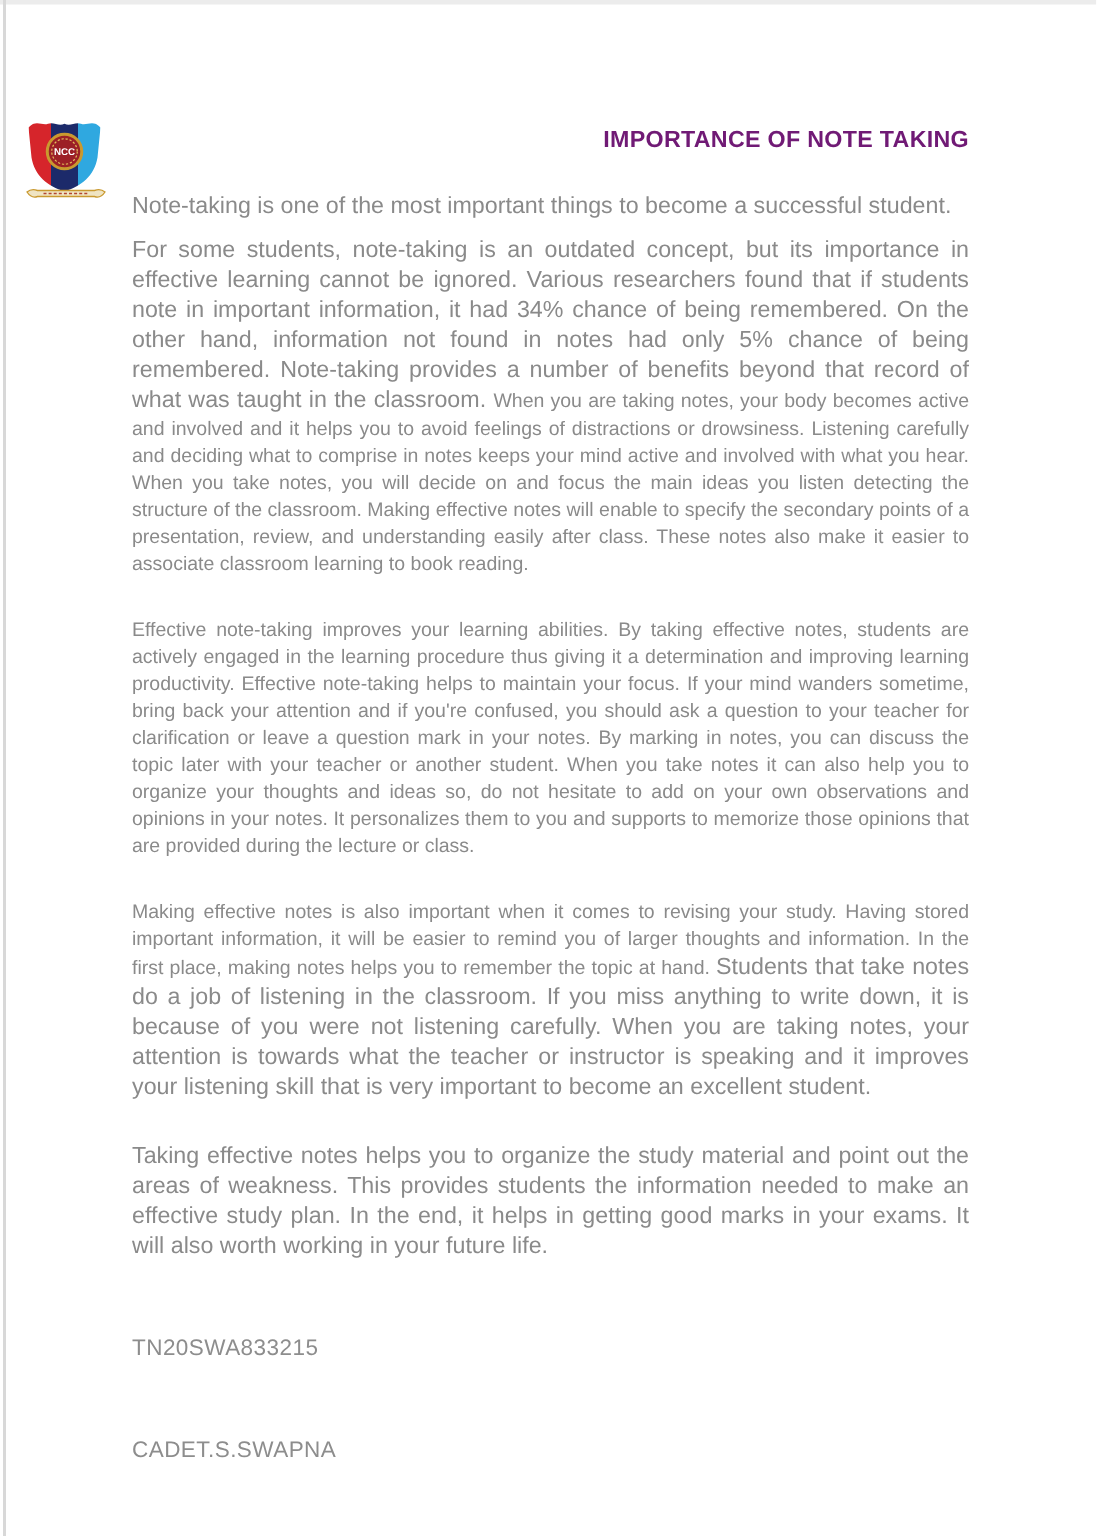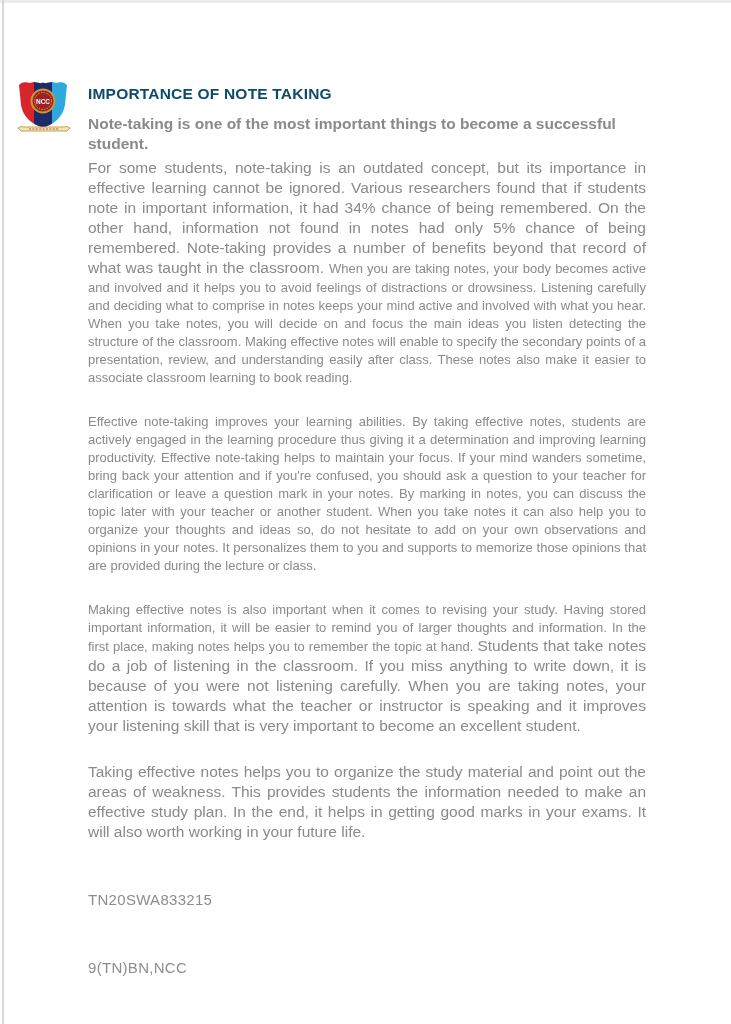--- a/index.html
+++ b/index.html
@@ -29,33 +29,32 @@
     left: 15px; top: 76px;
     width: 58px; height: 60px;
   }
   .content {
     position: absolute;
     left: 88px; top: 84px;
     width: 558px;
     color: #8a8a8a;
   }
   .doc-title {
-    text-align: left;
+    text-align: right;
     font-size: 15.5px;
     font-weight: bold;
-    color: #0c4a6e;
+    color: #701a75;
     letter-spacing: 0.2px;
     line-height: 20px;
-    margin-bottom: 10px;
+    margin-bottom: 24px;
   }
   .intro {
     font-size: 15.5px;
     line-height: 20px;
-    margin-bottom: 4px;
-    font-weight: bold;
+    margin-bottom: 9px;
   }
   p.body-para {
     text-align: justify;
     margin-bottom: 26px;
   }
   .txt-lg { font-size: 15.5px; line-height: 20px; }
   .txt-sm { font-size: 13px; line-height: 16px; }
   .sig-block { margin-top: 25px; }
   .sig-line {
     font-size: 15px;
@@ -104,17 +103,18 @@
     <p class="body-para"><span class="txt-lg">For some students, note-taking is an outdated concept, but its importance in effective learning cannot be ignored. Various researchers found that if students note in important information, it had 34% chance of being remembered. On the other hand, information not found in notes had only 5% chance of being remembered. Note-taking provides a number of benefits beyond that record of what was taught in the classroom. </span><span class="txt-sm">When you are taking notes, your body becomes active and involved and it helps you to avoid feelings of distractions or drowsiness. Listening carefully and deciding what to comprise in notes keeps your mind active and involved with what you hear. When you take notes, you will decide on and focus the main ideas you listen detecting the structure of the classroom. Making effective notes will enable to specify the secondary points of a presentation, review, and understanding easily after class. These notes also make it easier to associate classroom learning to book reading.</span></p>
 
     <p class="body-para"><span class="txt-sm">Effective note-taking improves your learning abilities. By taking effective notes, students are actively engaged in the learning procedure thus giving it a determination and improving learning productivity. Effective note-taking helps to maintain your focus. If your mind wanders sometime, bring back your attention and if you're confused, you should ask a question to your teacher for clarification or leave a question mark in your notes. By marking in notes, you can discuss the topic later with your teacher or another student. When you take notes it can also help you to organize your thoughts and ideas so, do not hesitate to add on your own observations and opinions in your notes. It personalizes them to you and supports to memorize those opinions that are provided during the lecture or class.</span></p>
 
     <p class="body-para"><span class="txt-sm">Making effective notes is also important when it comes to revising your study. Having stored important information, it will be easier to remind you of larger thoughts and information. In the first place, making notes helps you to remember the topic at hand. </span><span class="txt-lg">Students that take notes do a job of listening in the classroom. If you miss anything to write down, it is because of you were not listening carefully. When you are taking notes, your attention is towards what the teacher or instructor is speaking and it improves your listening skill that is very important to become an excellent student.</span></p>
 
     <p class="body-para"><span class="txt-lg">Taking effective notes helps you to organize the study material and point out the areas of weakness. This provides students the information needed to make an effective study plan. In the end, it helps in getting good marks in your exams. It will also worth working in your future life.</span></p>
 
     <div class="sig-block">
       <div class="sig-line">TN20SWA833215</div>
+      <div class="sig-line">CADET.S.SWAPNA</div>
       <div class="sig-line">9(TN)BN,NCC</div>
       <div class="sig-line">SRI SARADA COLLEGE FOR WOMEN (AUTONOMOUS)</div>
     </div>
   </div>
 </div>
 
 </body></html>

